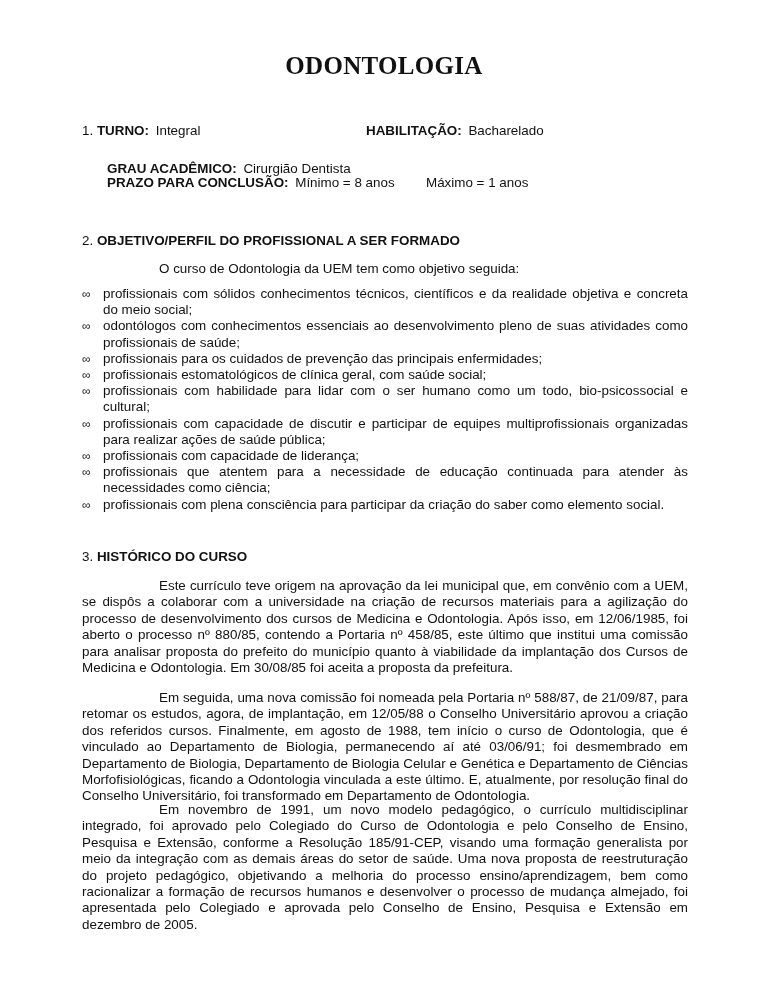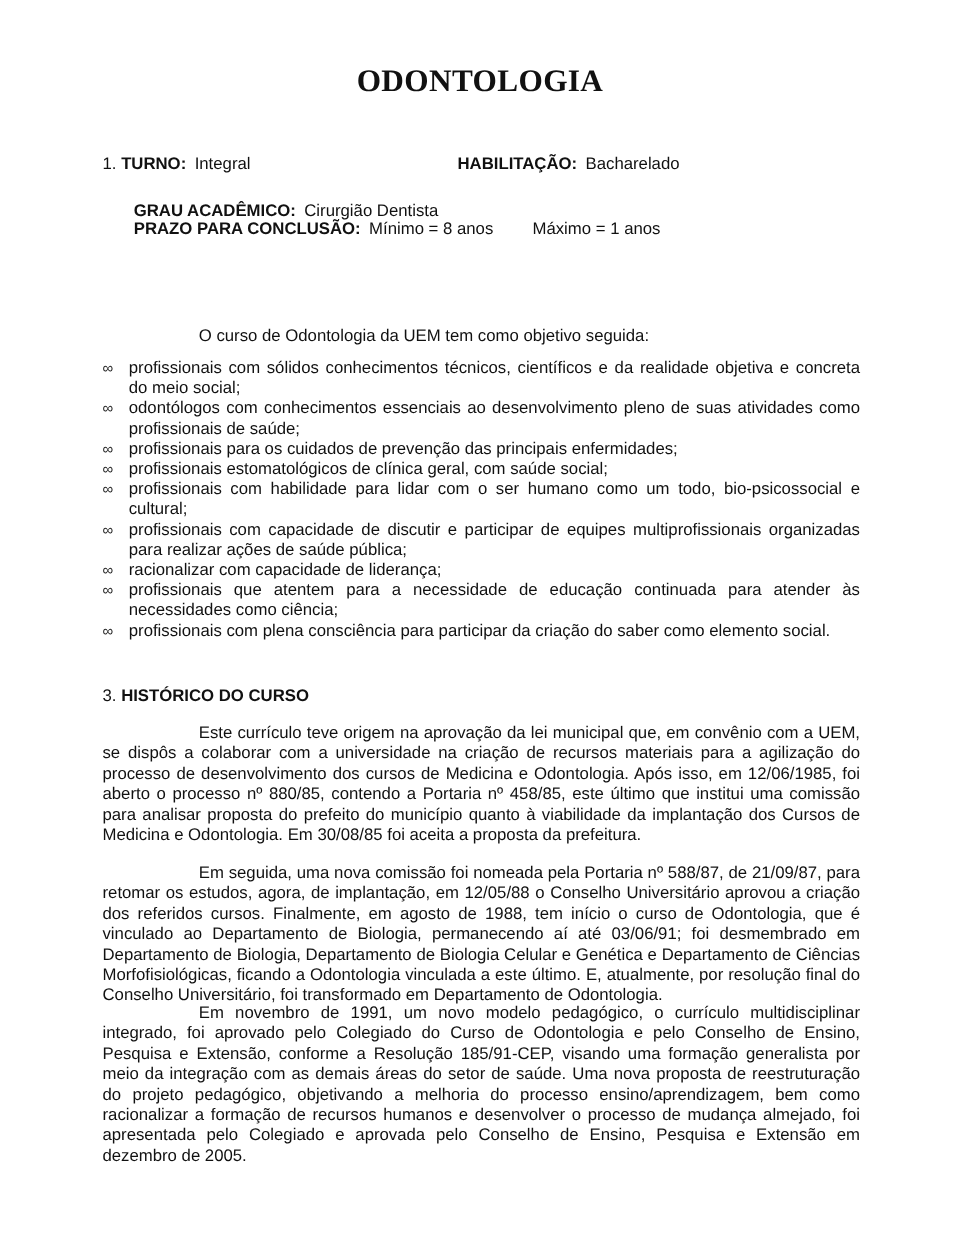--- a/index.html
+++ b/index.html
@@ -97,30 +97,34 @@
   <div class="abs" style="left:107px; top:149px;margin-top:12px;">
     <span class="b">GRAU ACADÊMICO:</span>
     <span style="margin-left:3px;">Cirurgião Dentista</span>
   </div>
   <div class="abs" style="left:107px; top:175px;">
     <span class="b">PRAZO PARA CONCLUSÃO:</span>
     <span style="margin-left:3px;">Mínimo = 8 anos</span>
   </div>
   <div class="abs" style="left:426px; top:175px;">Máximo = 1 anos</div>
 
+  <div class="sec-head" style="top:233px;">
+    <span>2.</span>
+    <span class="b">OBJETIVO/PERFIL DO PROFISSIONAL A SER FORMADO</span>
+  </div>
   <div class="lead" style="top:261px;">O curso de Odontologia da UEM tem como objetivo seguida:</div>
 
   <ul class="bullets">
     <li><span class="bullet">∞</span><span>profissionais com sólidos conhecimentos técnicos, científicos e da realidade objetiva e concreta do meio social;</span></li>
     <li><span class="bullet">∞</span><span>odontólogos com conhecimentos essenciais ao desenvolvimento pleno de suas atividades como profissionais de saúde;</span></li>
     <li><span class="bullet">∞</span><span>profissionais para os cuidados de prevenção das principais enfermidades;</span></li>
     <li><span class="bullet">∞</span><span>profissionais estomatológicos de clínica geral, com saúde social;</span></li>
     <li><span class="bullet">∞</span><span>profissionais com habilidade para lidar com o ser humano como um todo, bio-psicossocial e cultural;</span></li>
     <li><span class="bullet">∞</span><span>profissionais com capacidade de discutir e participar de equipes multiprofissionais organizadas para realizar ações de saúde pública;</span></li>
-    <li><span class="bullet">∞</span><span>racionalizar com capacidade de liderança;</span></li>
+    <li><span class="bullet">∞</span><span>profissionais com capacidade de liderança;</span></li>
     <li><span class="bullet">∞</span><span>profissionais que atentem para a necessidade de educação continuada para atender às necessidades como ciência;</span></li>
     <li><span class="bullet">∞</span><span>profissionais com plena consciência para participar da criação do saber como elemento social.</span></li>
   </ul>
 
   <div class="sec-head" style="top:549px;">
     <span>3.</span>
     <span class="b">HISTÓRICO DO CURSO</span>
   </div>
 
   <p class="para" style="top:578px;">Este currículo teve origem na aprovação da lei municipal que, em convênio com a UEM, se dispôs a colaborar com a universidade na criação de recursos materiais para a agilização do processo de desenvolvimento dos cursos de Medicina e Odontologia. Após isso, em 12/06/1985, foi aberto o processo nº 880/85, contendo a Portaria nº 458/85, este último que institui uma comissão para analisar proposta do prefeito do município quanto à viabilidade da implantação dos Cursos de Medicina e Odontologia. Em 30/08/85 foi aceita a proposta da prefeitura.</p>

